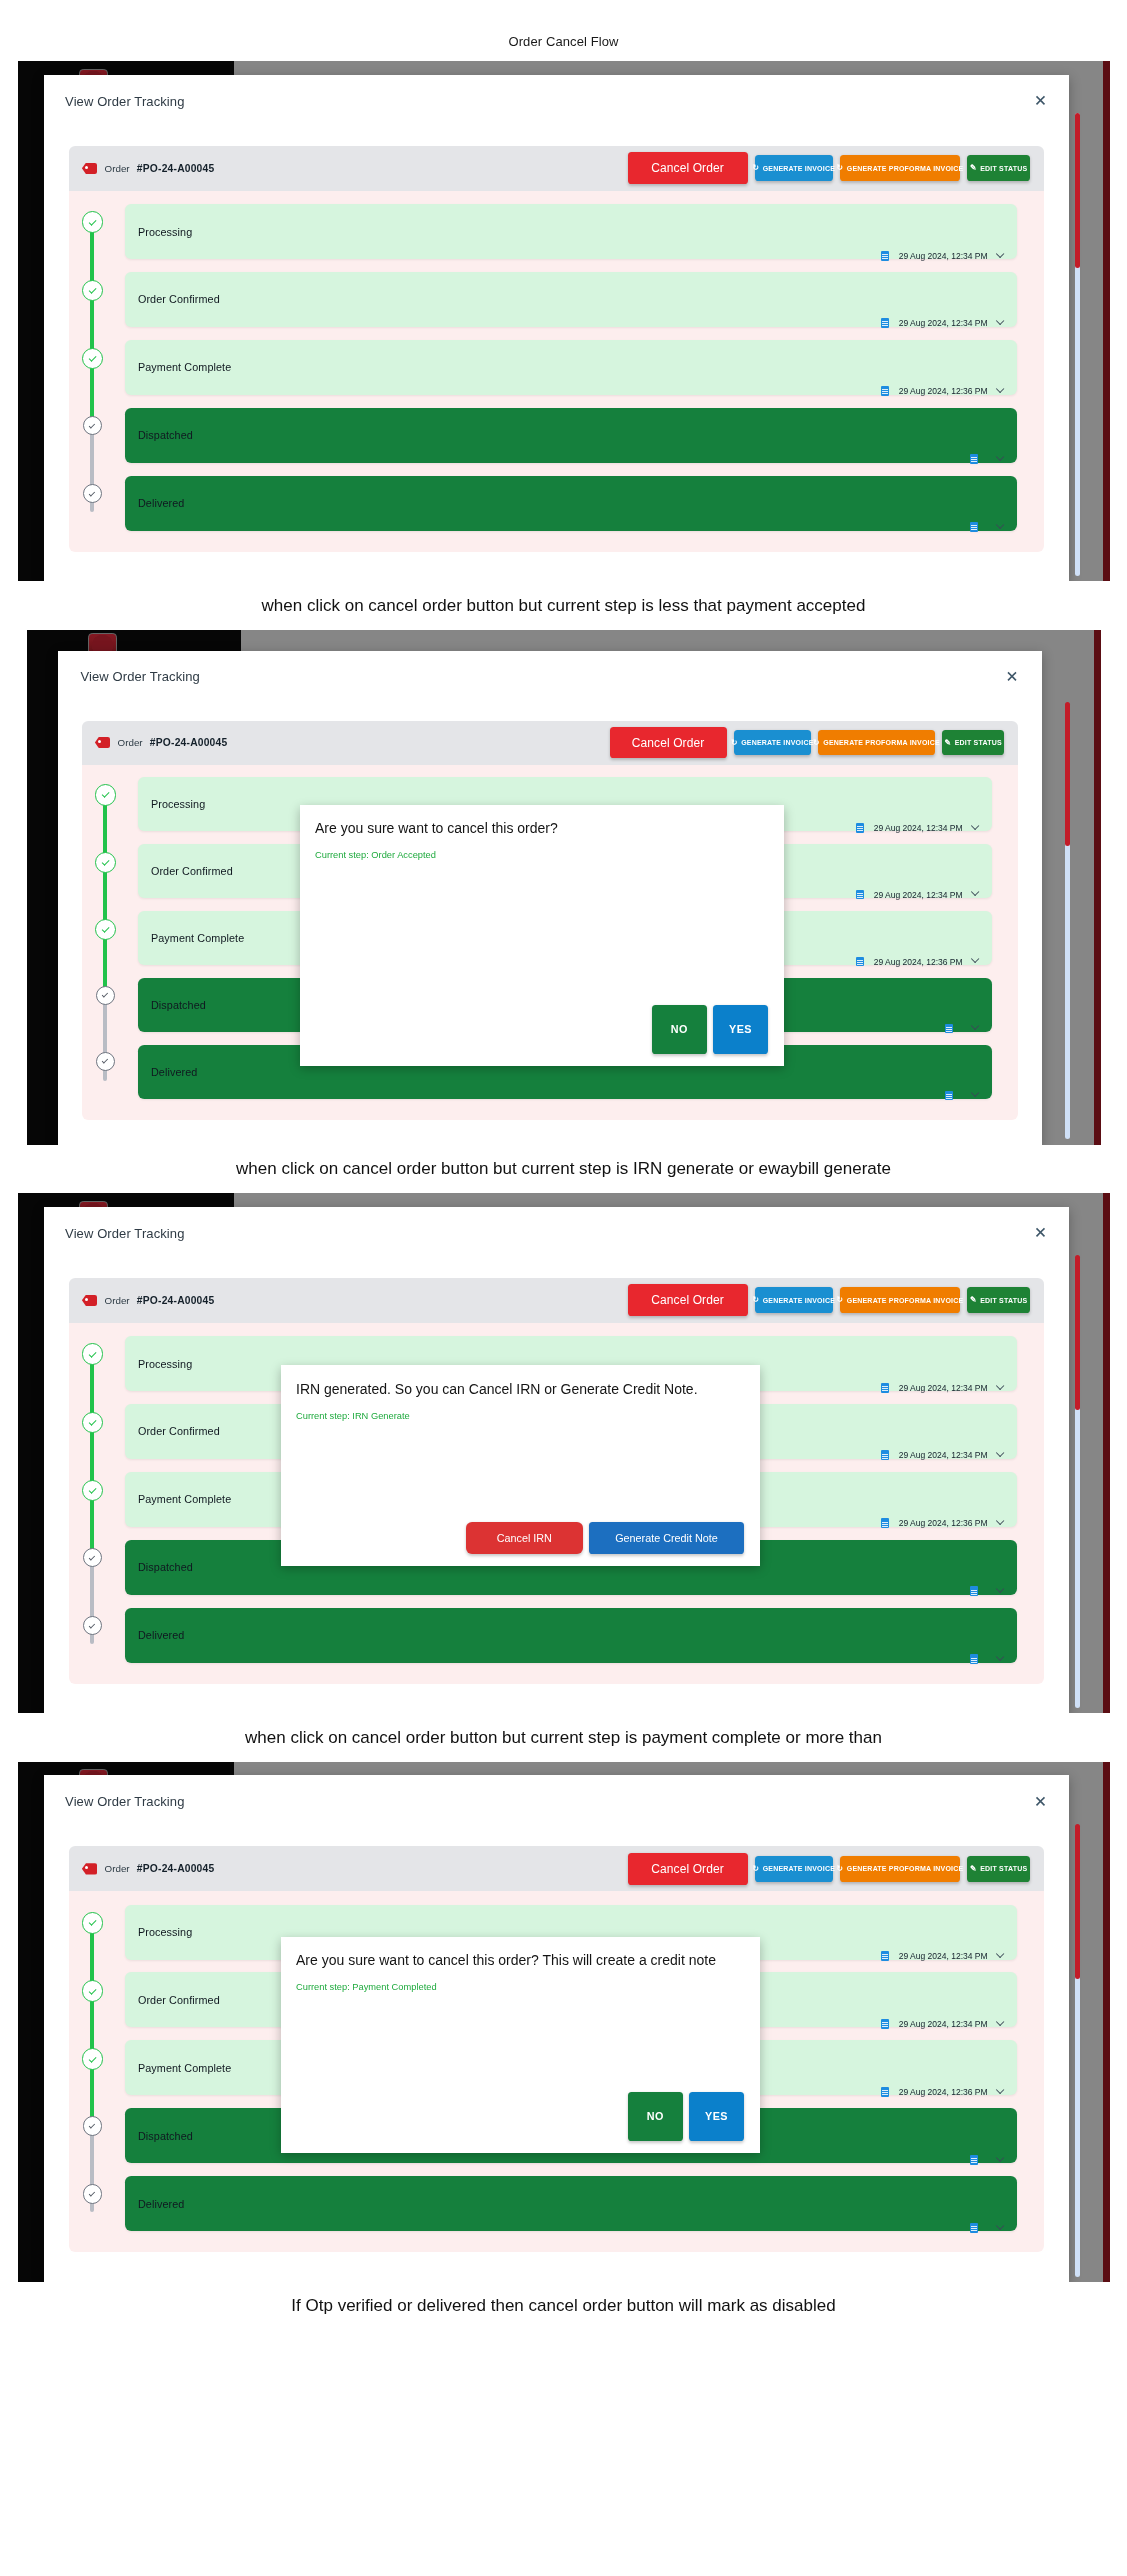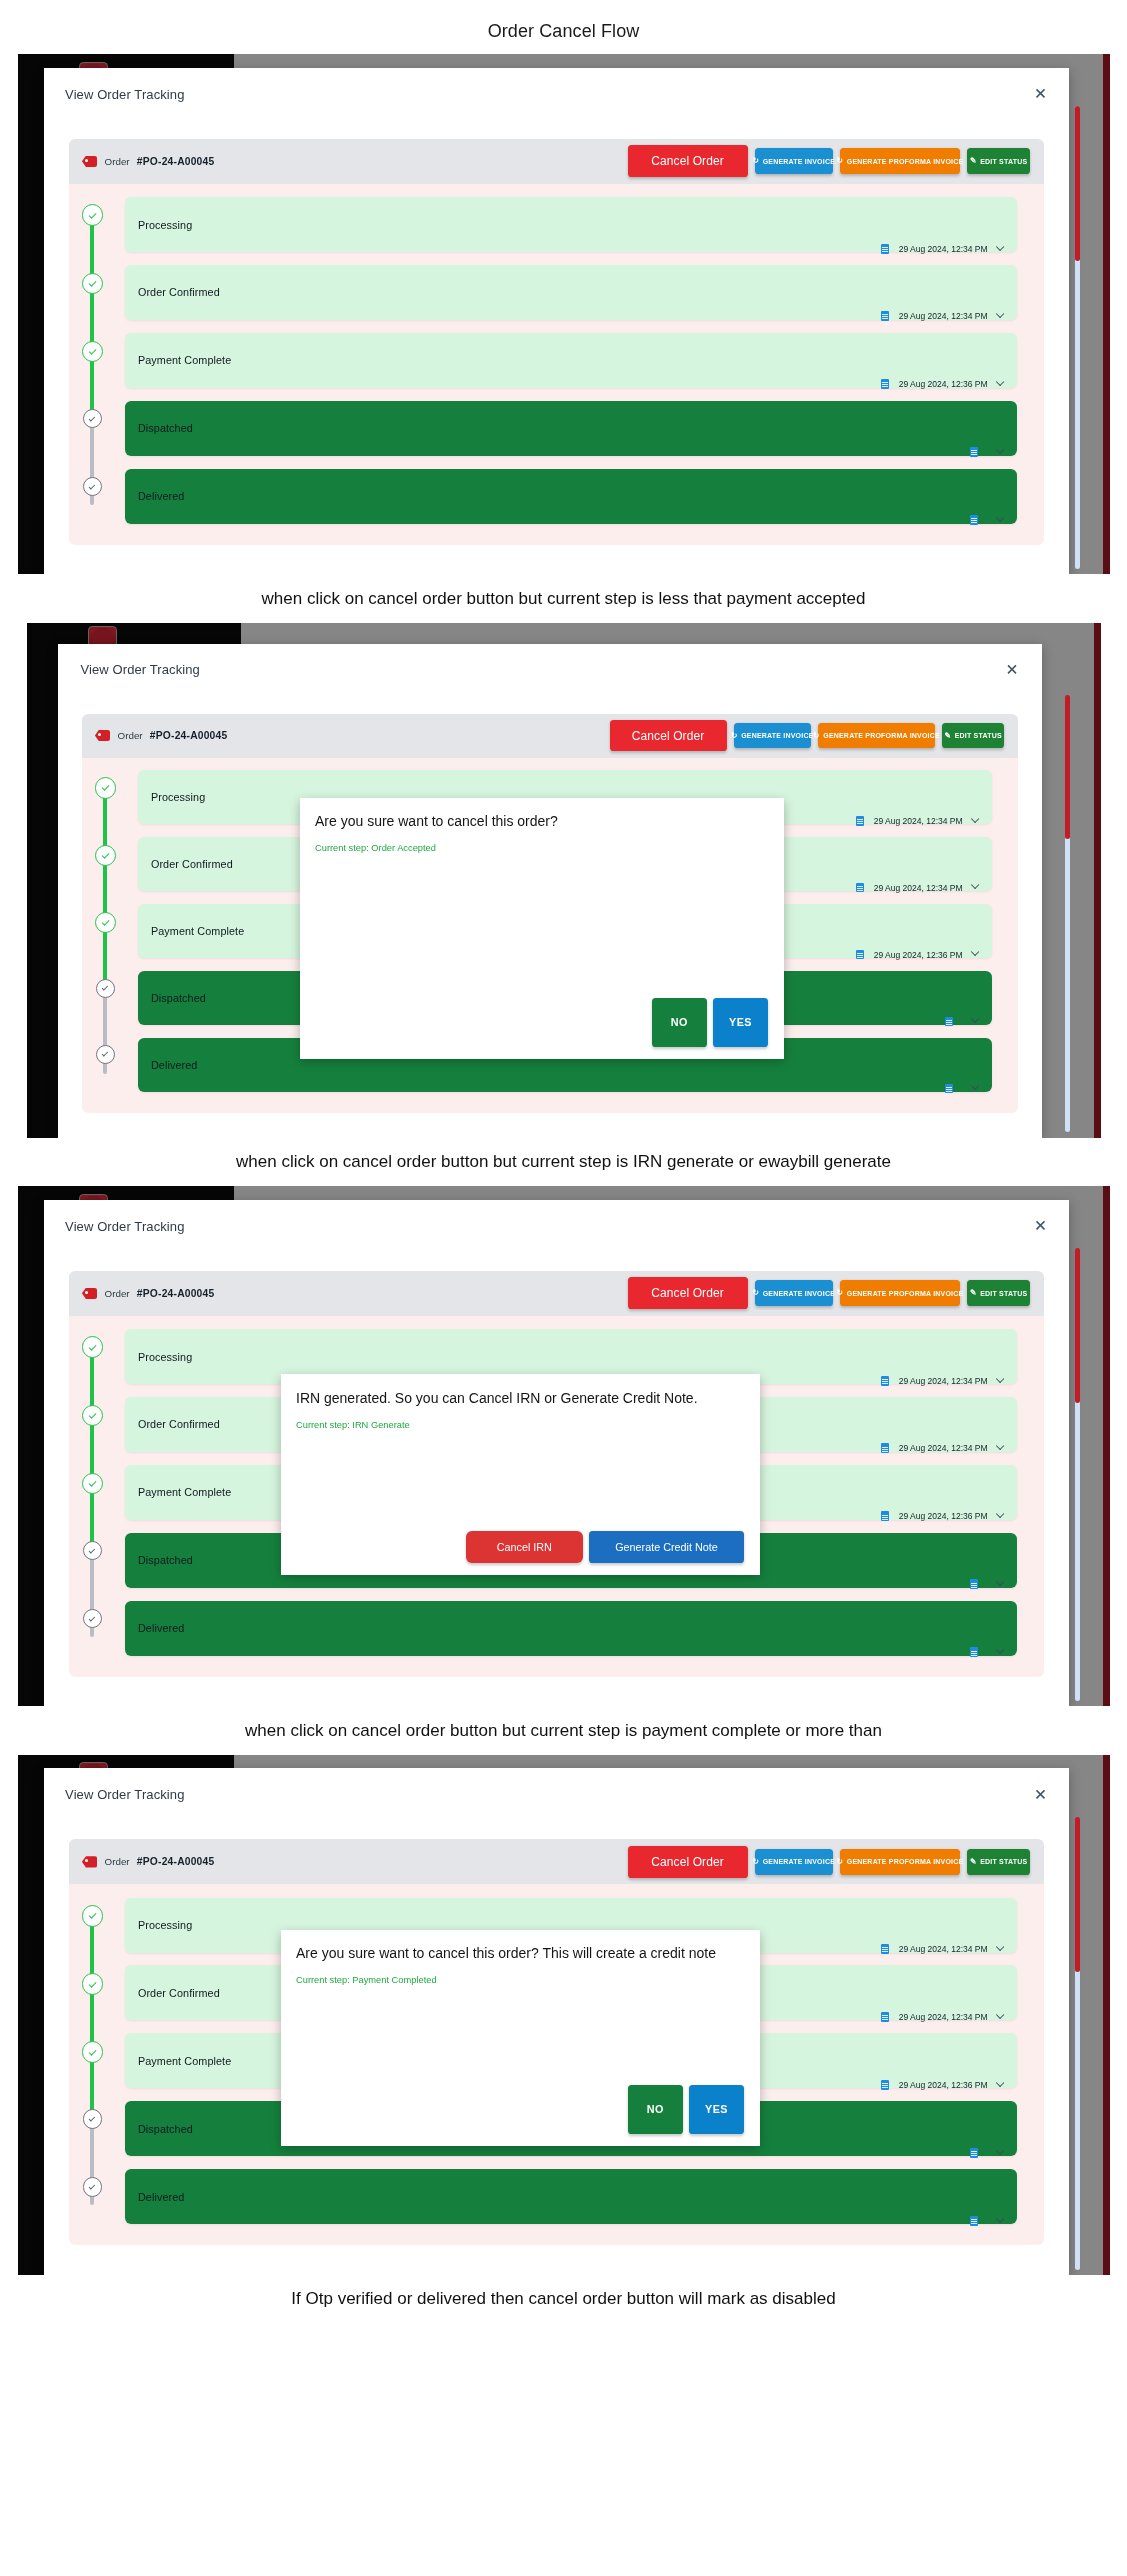--- a/index.html
+++ b/index.html
@@ -6,24 +6,24 @@
   html, body {
     width: 1127px;
     background: #ffffff;
     font-family: "Liberation Sans", sans-serif;
     -webkit-font-smoothing: antialiased;
   }
   body { padding-bottom: 20.6px; }
 
   .doc-title {
     text-align: center;
-    font-size: 18px;
+    font-size: 13px;
     font-weight: 400;
     color: #1a1a1a;
-    padding-top: 21px;
+    padding-top: 34px;
     letter-spacing: 0.1px;
   }
 
   .caption {
     text-align: center;
     font-size: 17px;
     color: #111;
     line-height: 1.28;
     padding: 13.4px 103px 13.4px;
     font-weight: 400;
@@ -611,21 +611,21 @@
             <span class="step-date"></span>
             <i class="chev"></i>
           </span>
       </div>
     </div>
   </div>
 
   <div class="modal-scroll-track" style="right:30px;top:155px;bottom:5.2px;"></div>
   <div class="modal-scroll-thumb" style="right:30px;top:62px;height:155px;"></div>
 
-  <div class="popup" style="left:263px;top:188px;width:479px;height:201px;">
+  <div class="popup" style="left:263px;top:172px;width:479px;height:201px;">
     <div class="popup-msg">IRN generated. So you can Cancel IRN or Generate Credit Note.</div>
     <div class="popup-step">Current step: IRN Generate</div>
     <div class="popup-actions">
       <button class="btn btn-cancel-irn" style="width:117px;height:32px;">Cancel IRN</button>
       <button class="btn btn-credit-note" style="width:155px;height:32px;">Generate Credit Note</button>
     </div>
   </div>
 </div>
 
 <div class="caption">

